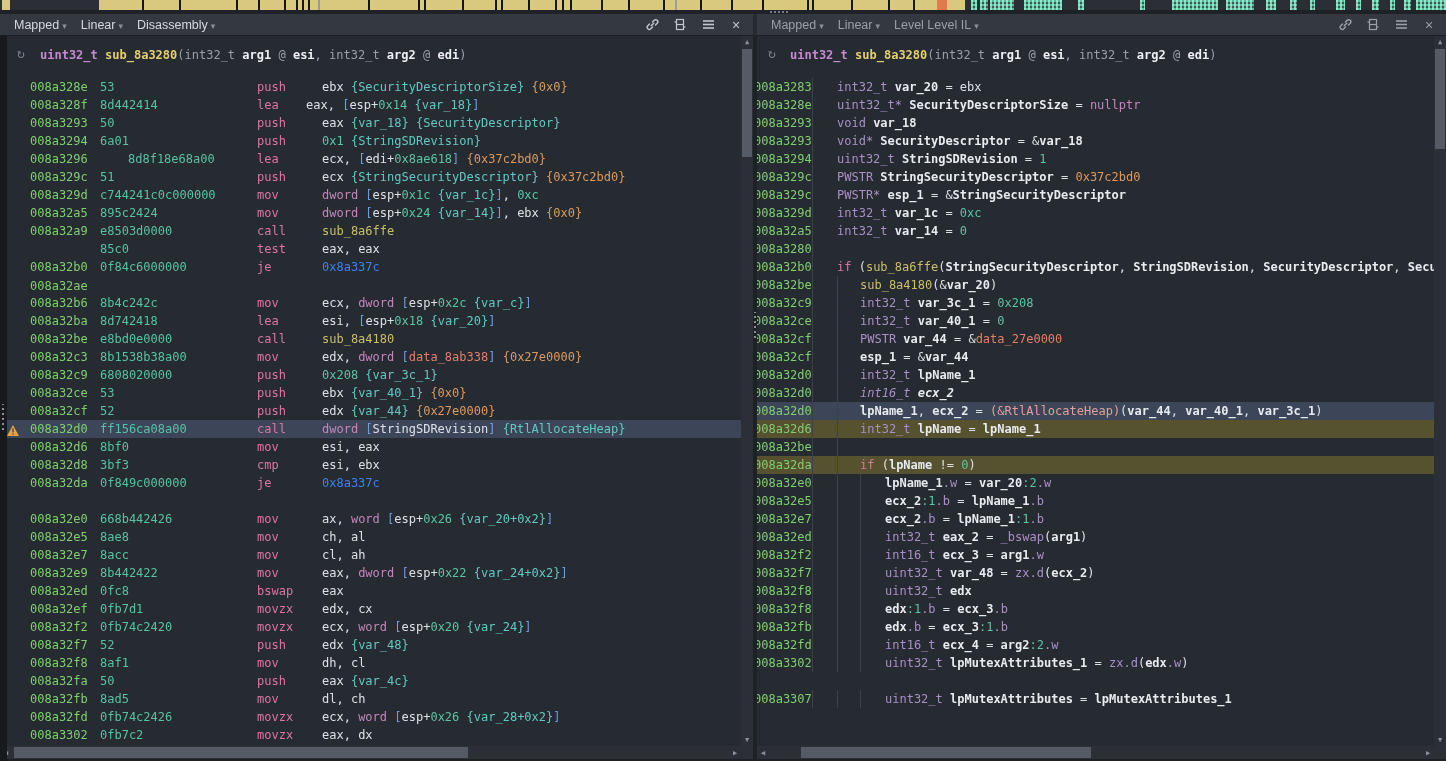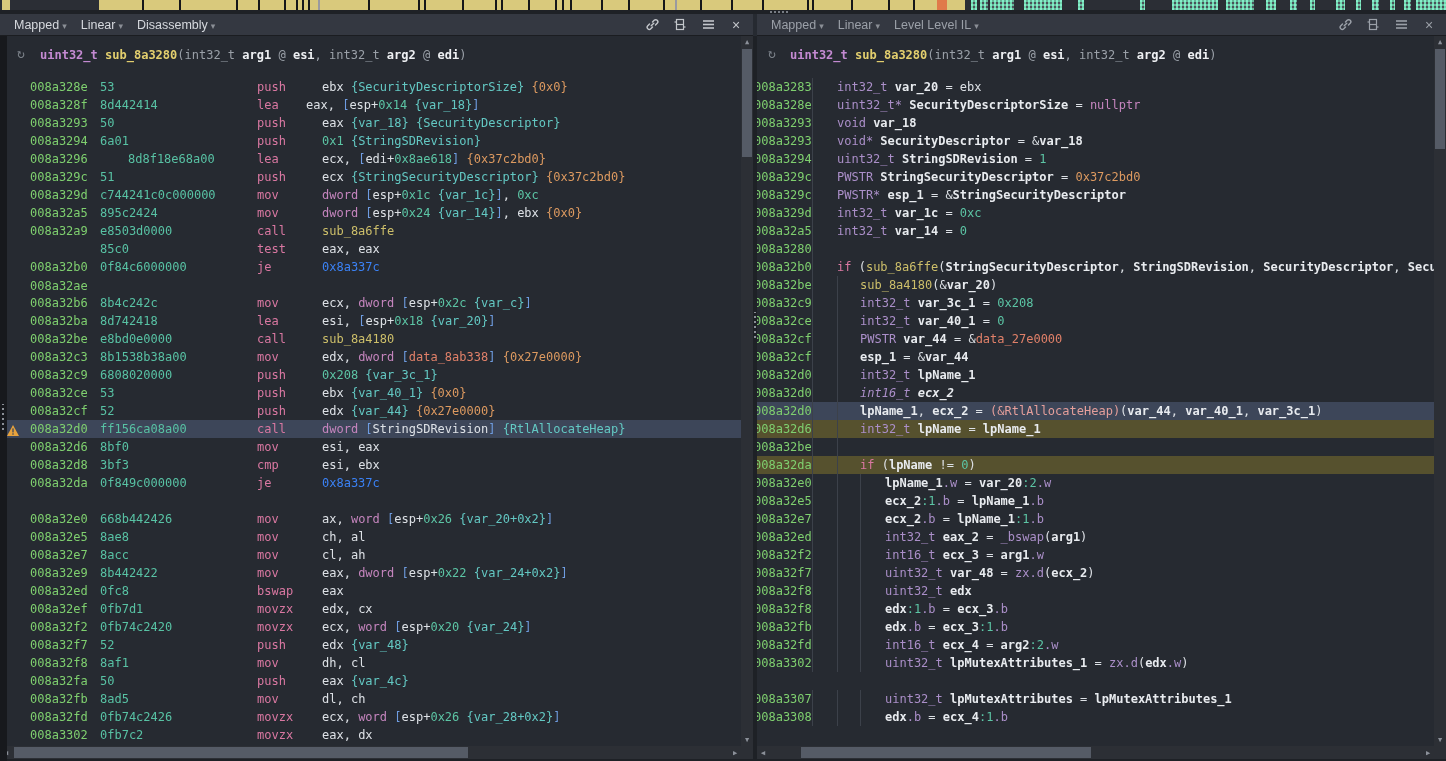--- a/index.html
+++ b/index.html
@@ -650,27 +650,20 @@
           <div class="guide" style="left: 103px;"></div>
           <div class="col" style="left: 128px;"><span class="tk-ty">uint32_t </span><span class="tk-v">lpMutexAttributes_1</span><span class="tk-pl"> = </span><span class="tk-ty">zx.d</span><span class="tk-pl">(</span><span class="tk-v">edx</span><span class="tk-acc">.w</span><span class="tk-pl">)</span></div>
         </div>
         <div class="row" style="top: 612px;">
           <div class="col tk-addr" style="left: -3px;">008a3307</div>
           <div class="guide" style="left: 55px;"></div>
           <div class="guide" style="left: 80px;"></div>
           <div class="guide" style="left: 103px;"></div>
           <div class="col" style="left: 128px;"><span class="tk-ty">uint32_t </span><span class="tk-v">lpMutexAttributes</span><span class="tk-pl"> = </span><span class="tk-v">lpMutexAttributes_1</span></div>
         </div>
-        <div class="row" style="top: 630px;">
-          <div class="col tk-addr" style="left: -3px;">008a3308</div>
-          <div class="guide" style="left: 55px;"></div>
-          <div class="guide" style="left: 80px;"></div>
-          <div class="guide" style="left: 103px;"></div>
-          <div class="col" style="left: 128px;"><span class="tk-v">edx</span><span class="tk-acc">.b</span><span class="tk-pl"> = </span><span class="tk-v">ecx_4</span><span class="tk-n">:1</span><span class="tk-acc">.b</span></div>
-        </div>
       </div>
     <div class="vscroll" style="left:677px;">
       <div class="sb-btn" style="top:0;">▲</div>
       <div class="sb-thumb" style="left:1px;width:10px;top:13px;height:100px;"></div>
       <div class="sb-btn" style="bottom:0;">▼</div>
     </div>
     <div class="hscroll" style="width:677px;">
       <div class="sb-btn" style="left:0;top:0.5px;">◀</div>
       <div class="sb-thumb" style="top:1px;height:11px;left:44px;width:290px;"></div>
       <div class="sb-btn" style="right:0;top:0.5px;">▶</div>

